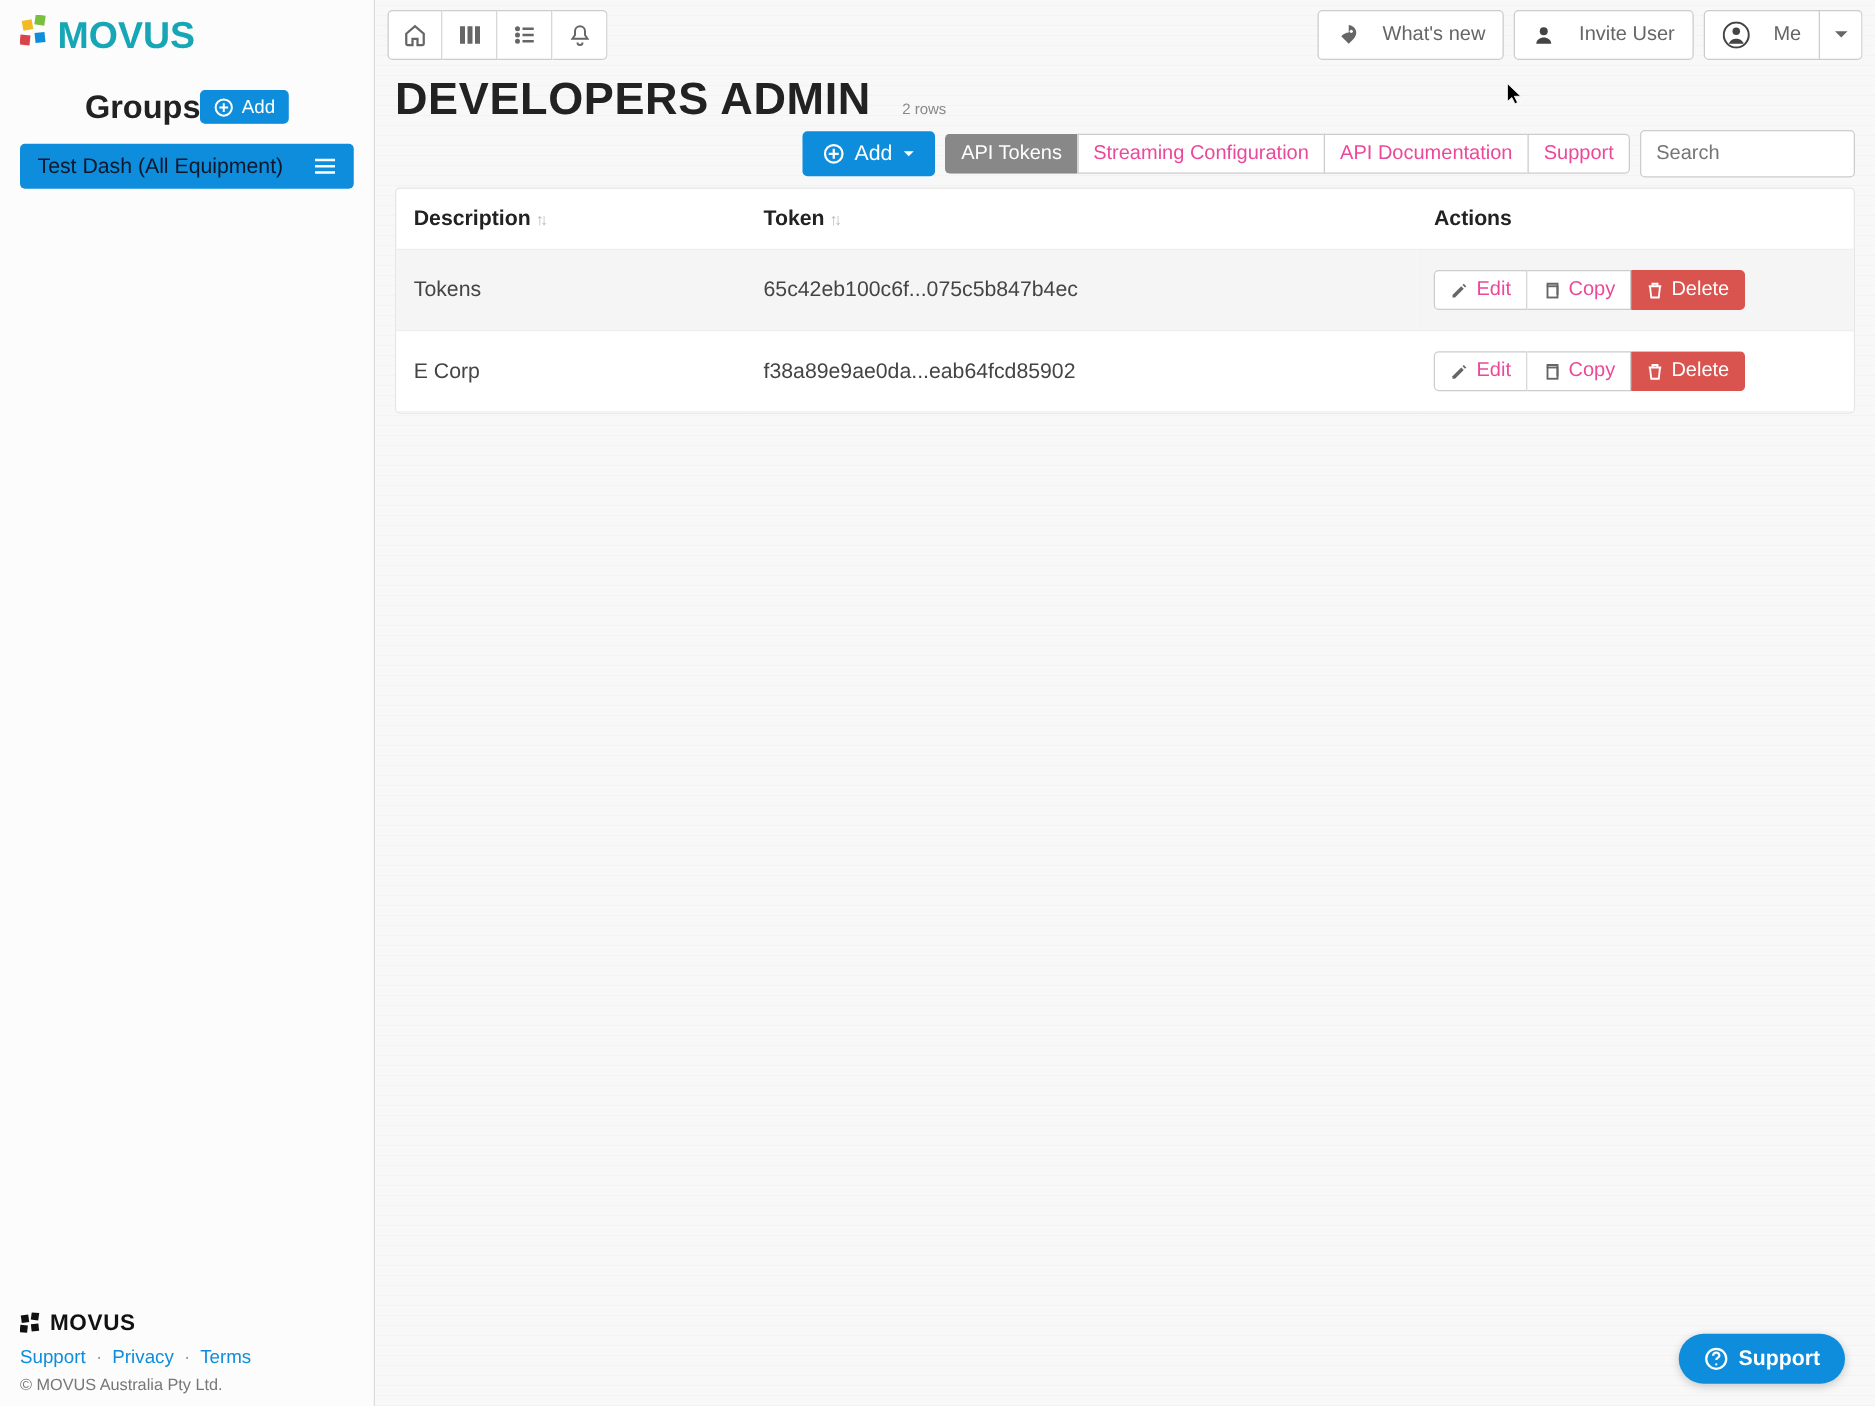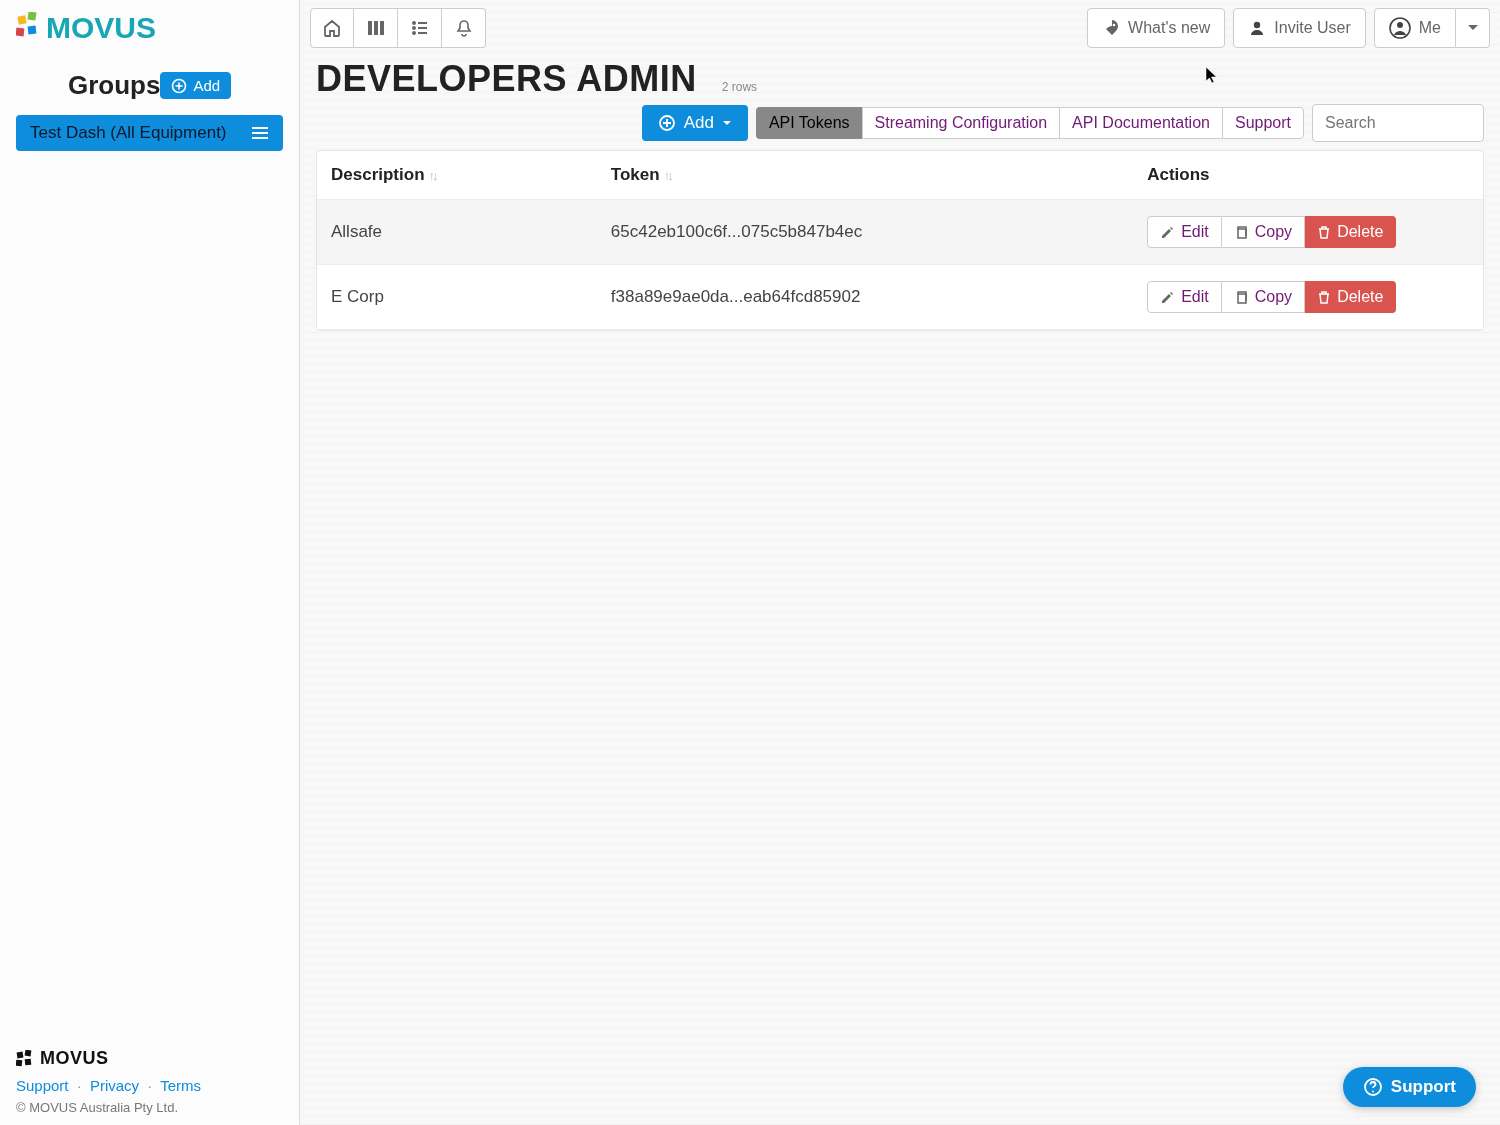--- a/index.html
+++ b/index.html
@@ -3,55 +3,55 @@
 <meta charset="utf-8">
 <style>
   * { box-sizing: border-box; margin: 0; padding: 0; }
   html, body { height: 100%; font-family: -apple-system, BlinkMacSystemFont, "Segoe UI", Helvetica, Arial, sans-serif; color: #333; }
   body { display: flex; flex-direction: row; background: #f5f5f5; }
   
   .sidebar { width: 300px; background: #fcfcfc; border-right: 1px solid #ddd; display: flex; flex-direction: column; }
   .logo-wrap { padding: 12px 16px 8px 16px; }
   .sidebar-header { display: flex; align-items: center; justify-content: center; padding: 16px 16px 8px 16px; }
   .sidebar-header h2 { font-size: 26px; font-weight: 700; color: #222; }
-  .btn { display: inline-flex; align-items: center; gap: 6px; border: 1px solid #ccc; background: #fff; color: #701a75; padding: 6px 12px; border-radius: 4px; font-size: 16px; cursor: pointer; }
+  .btn { display: inline-flex; align-items: center; gap: 6px; border: 1px solid #ccc; background: #fff; color: #ec4899; padding: 6px 12px; border-radius: 4px; font-size: 16px; cursor: pointer; }
   .btn-sm { padding: 4px 10px; font-size: 15px; }
   .btn-primary { background: #0d8ddb; color: #fff; border-color: #0d8ddb; }
   .btn-danger { background: #d9534f; color: #fff; border-color: #d9534f; }
   .sidebar-item { display: flex; align-items: center; justify-content: space-between; background: #0d8ddb; color: #0f172a; padding: 8px 14px; margin: 6px 16px; border-radius: 4px; font-size: 17px; }
   .sidebar-footer { margin-top: auto; padding: 14px 16px 10px 16px; font-size: 15px; color: #555; }
   .sidebar-footer .brand { display: flex; align-items: center; gap: 6px; margin-bottom: 8px; font-weight: 800; font-size: 18px; color: #111; letter-spacing: 0.5px;}
   .sidebar-footer a { color: #0d8ddb; text-decoration: none; }
   .sidebar-footer .dot { color: #999; margin: 0 4px; }
   .copyright { font-size: 13px; color: #777; margin-top: 6px; }
   
   .main { flex: 1; display: flex; flex-direction: column; background:
     repeating-linear-gradient(0deg, #f3f3f3, #f3f3f3 1px, #f8f8f8 1px, #f8f8f8 8px); position: relative;}
   .topbar { display: flex; align-items: center; justify-content: space-between; padding: 8px 10px 6px 10px; }
   .topbar-left, .topbar-right { display: flex; align-items: center; gap: 0; }
   .icon-btn { width: 44px; height: 40px; border: 1px solid #ccc; background: #fff; display: inline-flex; align-items: center; justify-content: center; color:#666; }
   .icon-btn:first-child { border-top-left-radius:4px; border-bottom-left-radius:4px;}
   .icon-btn:last-child  { border-top-right-radius:4px; border-bottom-right-radius:4px;}
   .icon-btn + .icon-btn { border-left: none; }
-  .header-btn { height: 40px; border: 1px solid #ccc; background: #fff; display:inline-flex; align-items:center; gap:8px; padding: 0 14px; color:#666; font-size:16px;}
+  .header-btn { height: 40px; border: 1px solid #ccc; background: #fff; display:inline-flex; align-items:center; gap:19px; padding: 0 14px; color:#666; font-size:16px;}
   .topbar-right > * { margin-left: 8px; }
   .me-group { display:flex;}
   .me-group .header-btn { border-top-right-radius:0; border-bottom-right-radius:0;}
   .me-caret { width:34px; height:40px; border:1px solid #ccc; border-left:none; background:#fff; display:inline-flex; align-items:center; justify-content:center; border-top-right-radius:4px; border-bottom-right-radius:4px;}
   
   .title-row { padding: 4px 16px 4px 16px; display: flex; align-items: baseline; gap: 10px; }
   .title-row h1 { font-size: 36px; font-weight: 800; letter-spacing: 0.5px; color:#222;}
   .title-row .rows { color: #888; font-size: 12px; margin-left: 15px; }
   
   .toolbar { display: flex; justify-content: flex-end; align-items: center; padding: 0 16px 8px 16px; gap: 8px; }
   .btn-group { display: flex; }
   .btn-group .btn { border-radius: 0; border-right: none;}
   .btn-group .btn:first-child { border-top-left-radius:4px; border-bottom-left-radius:4px;}
   .btn-group .btn:last-child { border-top-right-radius:4px; border-bottom-right-radius:4px; border-right:1px solid #ccc;}
-  .btn.tab-active { background:#888; color:#000000; border-color:#888;}
+  .btn.tab-active { background:#888; color:#ffffff; border-color:#888;}
   .add-btn { background:#0d8ddb; color:#fff; border:none; padding:8px 16px; border-radius:4px; display:inline-flex; align-items:center; gap:8px; font-size:17px;}
   .search-input { height: 38px; border:1px solid #ccc; border-radius:4px; padding: 0 12px; font-size:16px; width: 172px; background:#fff;}
   
   .table-wrap { margin: 0 16px; background: #fff; border:1px solid #e5e5e5; border-radius:4px; overflow:hidden;}
   table { width: 100%; border-collapse: collapse; }
   th { text-align:left; padding: 14px 14px; font-size:17px; color:#222; font-weight:700; border-bottom:1px solid #eee;}
   th .sort { color:#bbb; font-size:13px; margin-left:4px; letter-spacing:-3px;}
   td { padding: 16px 14px; font-size:17px; color:#444; border-bottom:1px solid #eee;}
   tbody tr:nth-child(odd) { background:#f5f5f5; }
   tbody tr:nth-child(even) { background:#fff; }
@@ -250,21 +250,21 @@
             <span>Description</span><span class="sort">↑↓</span>
           </th>
           <th style="width:46%;">
             <span>Token</span><span class="sort">↑↓</span>
           </th>
           <th>Actions</th>
         </tr>
       </thead>
       <tbody id="token-rows">
           <tr>
-            <td>Allsafe</td>
+            <td>Tokens</td>
             <td>65c42eb100c6f...075c5b847b4ec</td>
             <td>
               <div class="actions-cell">
                 <button class="btn">
                   <span>
                     <svg width="15" height="15" viewBox="0 0 15 15" fill="#666">
                       <path d="M2 11l7-7 2 2-7 7H2z"></path>
                       <path d="M10 3l2 2 1-1-2-2z"></path>
                     </svg>
                   </span>

